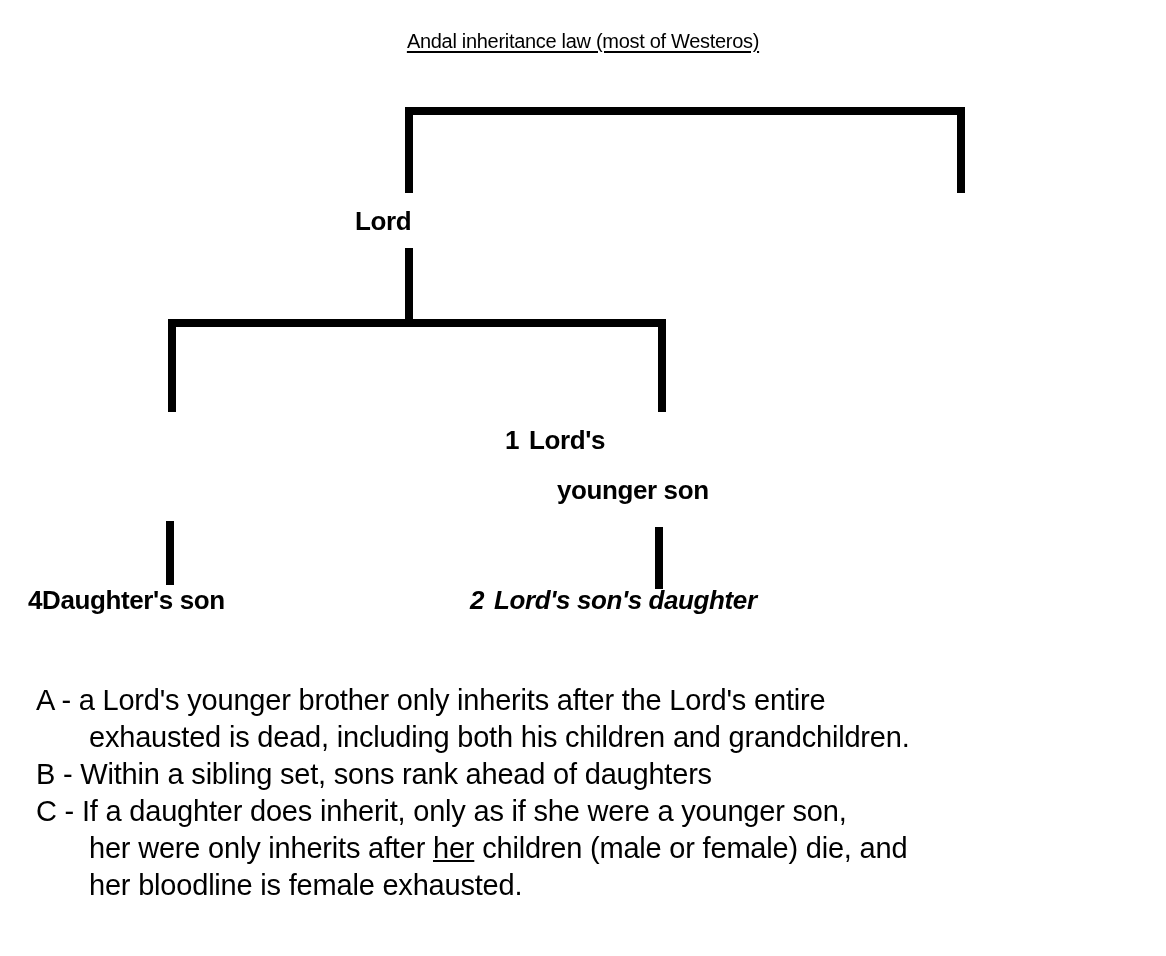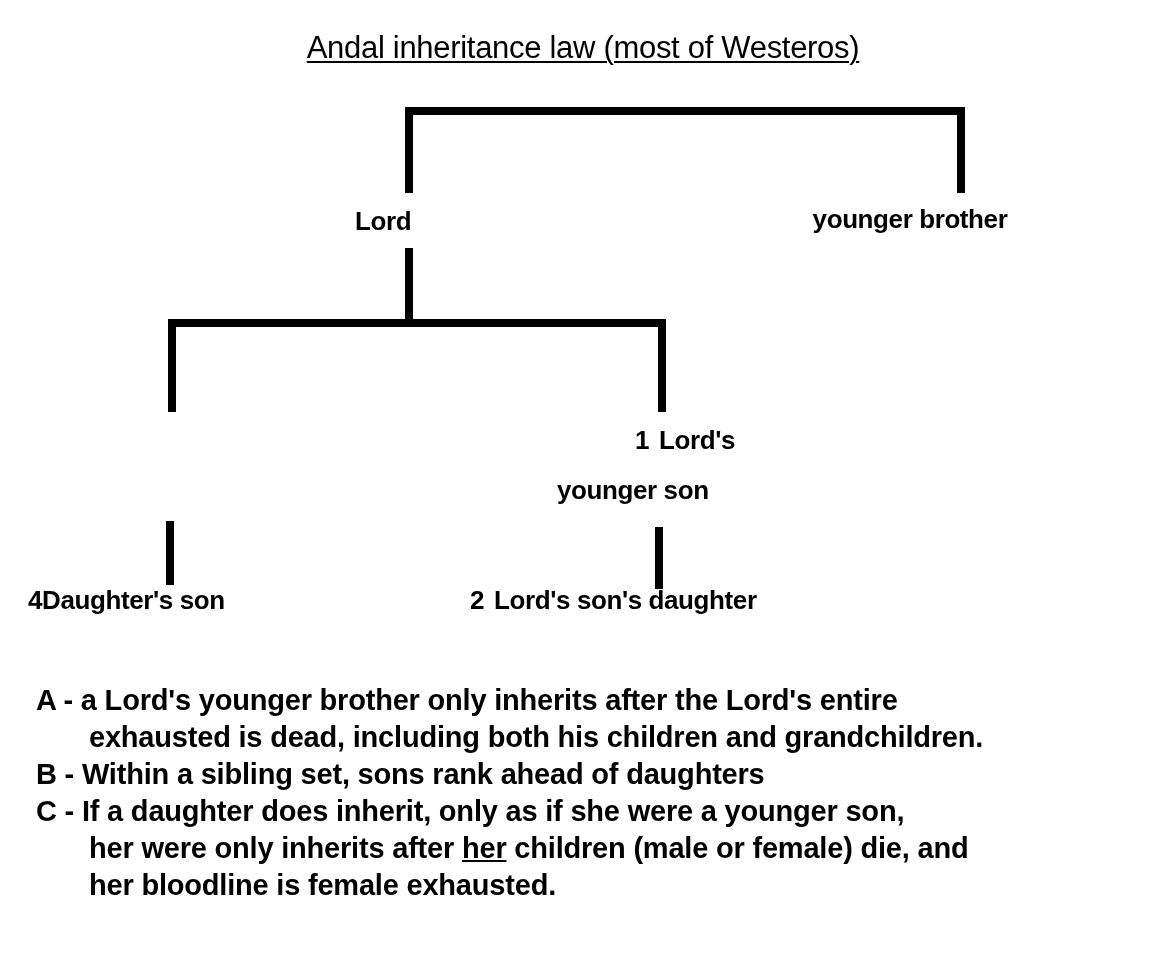--- a/index.html
+++ b/index.html
@@ -23,21 +23,21 @@
     height: 956px;
   }
 
   
   .title {
     position: absolute;
     left: 0;
     top: 30px;
     width: 1166px;
     text-align: center;
-    font-size: 31px;
+    font-size: 20px;
     font-weight: 400;
     letter-spacing: -0.3px;
     white-space: nowrap;
   }
   .title .u {
     text-decoration: underline;
     text-underline-offset: 3px;
     text-decoration-thickness: 2px;
   }
 
@@ -68,38 +68,38 @@
 
   .node-lord       { left: 355px; top: 196px; }
   .node-brother    { left: 700px; top: 194px; width: 420px; text-align: center; }
   .node-brother .l1 { display:block; text-align: center; padding-left: 44px; }
   .node-brother .l2 { display:block; text-align: center; }
   .node-odaughter  { left: 16px;  top: 415px; width: 400px; }
   .node-odaughter .l1 { display:block; text-align: left; }
   .node-odaughter .l2 { display:block; text-align: left; padding-left: 52px; }
   .node-dson       { left: 28px;  top: 575px; white-space: nowrap; }
   .node-yson       { left: 505px; top: 415px; width: 360px; }
-  .node-yson .l1   { display:block; text-align: center; }
+  .node-yson .l1   { display:block; text-align: left; }
   .node-yson .l2   { display:block; text-align: left; padding-left: 52px; }
-  .node-sdaughter  { left: 470px; top: 575px; white-space: nowrap; }
+  .node-sdaughter  { left: 470px; top: 575px; white-space: nowrap; font-style: italic; }
 
   .sp { display: inline-block; width: 10px; }
 
   
   .notes {
     position: absolute;
     left: 36px;
     top: 682px;
     width: 1120px;
     font-size: 29px;
     line-height: 37px;
     font-weight: 400;
     letter-spacing: -0.2px;
   }
-  .note-line { white-space: nowrap; font-weight: bold; }
+  .note-line { white-space: nowrap; }
   .note-line.indent { padding-left: 53px; }
   .note-line .u {
     text-decoration: underline;
     text-underline-offset: 2px;
     text-decoration-thickness: 2px;
   }
 </style>
 </head>
 <body>
 
@@ -117,21 +117,20 @@
   <div class="vline" style="left:658px; top:319px; height:93px;"></div>
 
   <div class="vline" style="left:166px; top:521px; height:64px;"></div>
   <div class="vline" style="left:655px; top:527px; height:62px;"></div>
 
   <div class="node node-lord">
     <span>Lord</span>
   </div>
 
   <div class="node node-brother">
-    <span class="l2">younger brother</span>
   </div>
 
 
   <div class="node node-dson">
     <span class="rank">4</span><span>Daughter's son</span>
   </div>
 
   <div class="node node-yson">
     <span class="l1"><span class="rank">1</span><span class="sp"></span><span>Lord's</span></span>
     <span class="l2">younger son</span>

